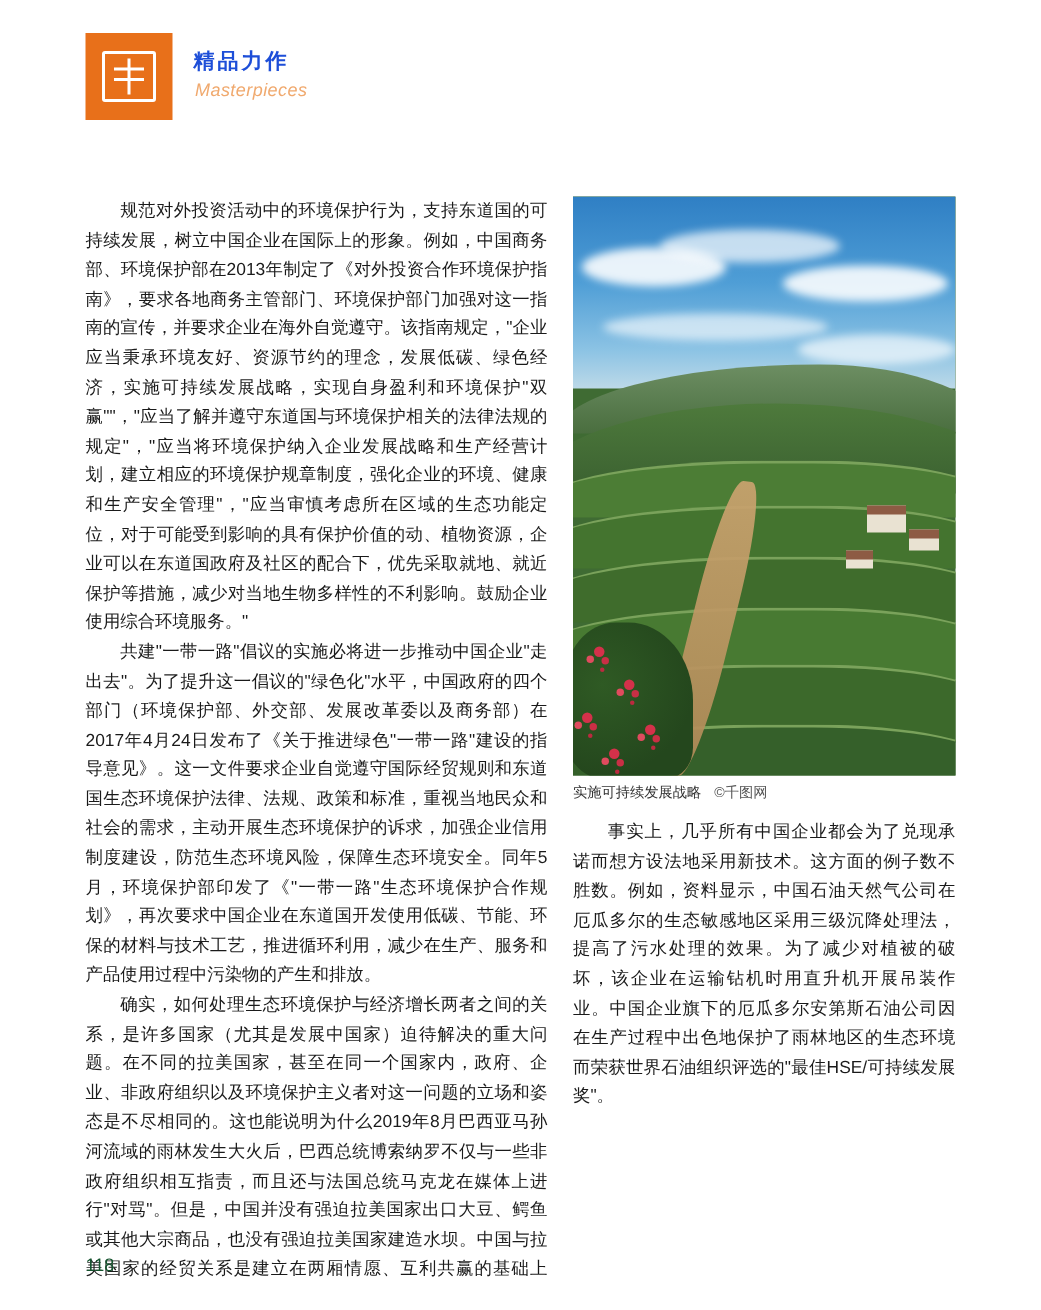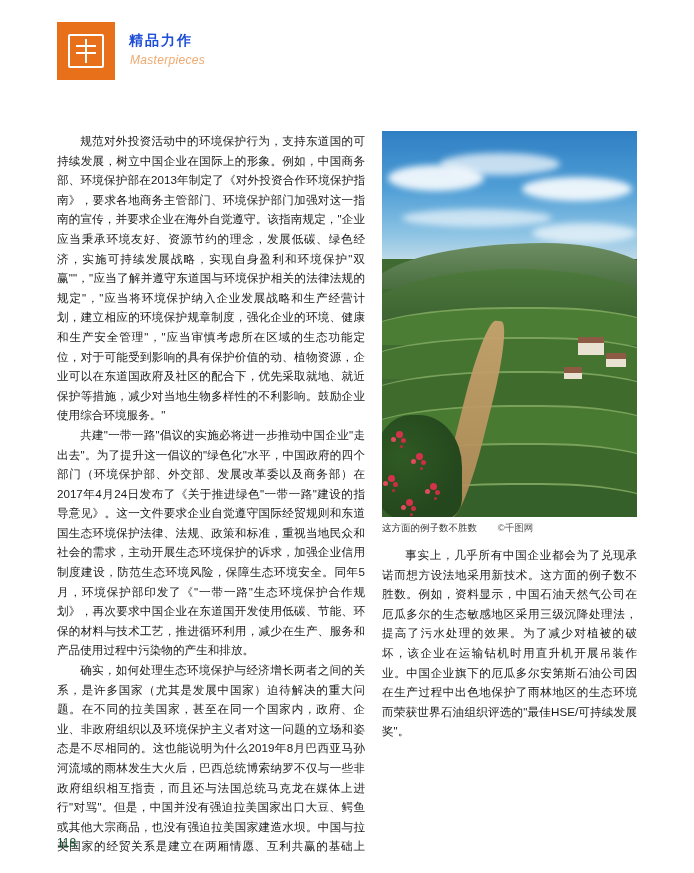--- a/index.html
+++ b/index.html
@@ -193,21 +193,21 @@
     border-radius: 40% 50% 20% 30%;
   }
   .figure .caption {
     position: absolute;
     left: 0;
     top: 391px;
     font-size: 9.5px;
     color: #333333;
     white-space: nowrap;
   }
-  .figure .caption .credit { color: #555555; margin-left: 18px; }
+  .figure .caption .credit { color: #555555; margin-left: 6px; }
 
   
   .col {
     position: absolute;
     font-size: 11.6px;
     line-height: 19.6px;
     color: #1a1a1a;
     text-align: justify;
     text-justify: inter-ideograph;
   }
@@ -283,21 +283,21 @@
       <div class="house h2"></div>
       <div class="house h3"></div>
       <div class="bush-left"></div>
       <div class="flower f1"></div>
       <div class="flower f2"></div>
       <div class="flower f3"></div>
       <div class="flower f4"></div>
       <div class="flower f5"></div>
     </div>
     <div class="caption">
-      <span>这方面的例子数不胜数</span>
+      <span>实施可持续发展战略</span>
       <span class="credit">©千图网</span>
     </div>
   </div>
 
   <div class="col col-top-left">
     <p>规范对外投资活动中的环境保护行为，支持东道国的可持续发展，树立中国企业在国际上的形象。例如，中国商务部、环境保护部在2013年制定了《对外投资合作环境保护指南》，要求各地商务主管部门、环境保护部门加强对这一指南的宣传，并要求企业在海外自觉遵守。该指南规定，"企业应当秉承环境友好、资源节约的理念，发展低碳、绿色经济，实施可持续发展战略，实现自身盈利和环境保护"双赢""，"应当了解并遵守东道国与环境保护相关的法律法规的规定"，"应当将环境保护纳入企业发展战略和生产经营计划，建立相应的环境保护规章制度，强化企业的环境、健康和生产安全管理"，"应当审慎考虑所在区域的生态功能定位，对于可能受到影响的具有保护价值的动、植物资源，企业可以在东道国政府及社区的配合下，优先采取就地、就近保护等措施，减少对当地生物多样性的不利影响。鼓励企业使用综合环境服务。"</p>
     <p>共建"一带一路"倡议的实施必将进一步推动中国企业"走出去"。为了提升这一倡议的"绿色化"水平，中国政府的四个部门（环境保护部、外交部、发展改革委以及商务部）在2017年4月24日发布了《关于推进绿色"一带一路"建设的指导意见》。这一文件要求企业自觉遵守国际经贸规则和东道国生态环境保护法律、法规、政策和标准，重视当地民众和社会的需求，主动开展生态环境保护的诉求，加强企业信用制度建设，防范生态环境风险，保障生态环境安全。同年5月，环境保护部印发了《"一带一路"生态环境保护合作规划》，再次要求中国企业在东道国开发使用低碳、节能、环保的材料与技术工艺，推进循环利用，减少在生产、服务和产品使用过程中污染物的产生和排放。</p>
     <p>确实，如何处理生态环境保护与经济增长两者之间的关系，是许多国家（尤其是发展中国家）迫待解决的重大问题。在不同的拉美国家，甚至在同一个国家内，政府、企业、非政府组织以及环境保护主义者对这一问题的立场和姿态是不尽相同的。这也能说明为什么2019年8月巴西亚马孙河流域的雨林发生大火后，巴西总统博索纳罗不仅与一些非政府组织相互指责，而且还与法国总统马克龙在媒体上进行"对骂"。但是，中国并没有强迫拉美国家出口大豆、鳄鱼或其他大宗商品，也没有强迫拉美国家建造水坝。中国与拉美国家的经贸关系是建立在两厢情愿、互利共赢的基础上的。</p>
 
   </div>

